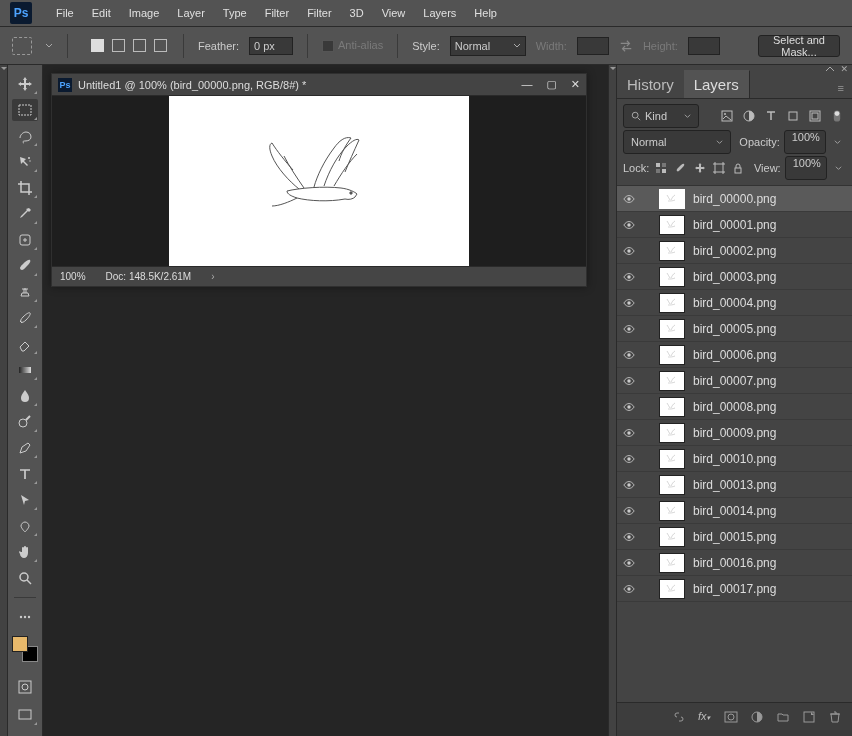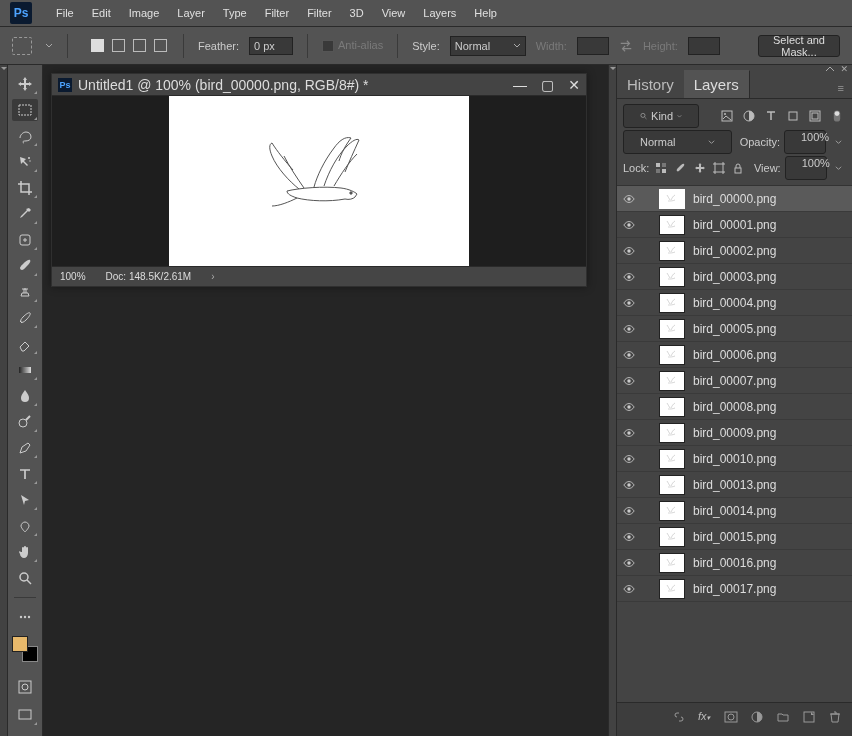--- a/index.html
+++ b/index.html
@@ -42,39 +42,39 @@
   .swatches { position:relative; width:26px;height:26px;margin-top:4px;}
   .swatch-f { position:absolute;top:0;left:0;width:16px;height:16px;background:#e8b96b;border:1px solid #222;}
   .swatch-b { position:absolute;bottom:0;right:0;width:16px;height:16px;background:#000;border:1px solid #888;}
   .tools-bot { margin-top:auto; padding-bottom:10px; display:flex;flex-direction:column;align-items:center;gap:6px;}
   
   
   .center { flex:1; background:#252525; display:flex; flex-direction:column; padding:8px; }
   .doc-window { width:536px; background:#535353; border:1px solid #2f2f2f; box-shadow:0 0 8px rgba(0,0,0,0.4); display:flex;flex-direction:column;}
   .doc-title { height:22px; background:#444; display:flex; align-items:center; padding:0 6px; gap:6px; border-bottom:1px solid #2a2a2a;}
   .doc-title .plogo{width:14px;height:14px;background:#0a1a30;color:#4da3ff;font-size:9px;font-weight:bold;display:flex;align-items:center;justify-content:center;}
-  .doc-title span { font-size:14px;color:#ddd;}
+  .doc-title span { font-size:11px;color:#ddd;}
   .doc-controls { margin-left:auto; display:flex; gap:14px; color:#bbb; font-size:13px;}
   .doc-body { flex:1; background:#1e1e1e; display:flex;align-items:center;justify-content:center; height:390px;}
   .canvas { width:300px; height:170px; background:#fff; display:flex;align-items:center;justify-content:center;}
   .canvas svg { width:100%; height:100%;}
   .doc-status { height:20px; background:#454545; display:flex;align-items:center;padding:0 8px;gap:20px;font-size:10px;color:#ddd;border-top:1px solid #2a2a2a;}
   
   
   .right-strip { width:8px; background:#424242; border-left:1px solid #2a2a2a; position:relative;}
   .right-strip .dd{position:absolute;top:2px;left:1px;}
   .right { width:236px; background:#444; border-left:1px solid #2a2a2a; display:flex;flex-direction:column;}
   .panel-tabs { height:26px; display:flex; border-bottom:1px solid #2a2a2a; align-items:flex-end;}
   .panel-tab { padding:5px 10px; font-size:15px; color:#bbb; border-top:1px solid transparent;}
   .panel-tab.active { background:#535353; color:#ddd; border-right:1px solid #2a2a2a;}
   .panel-menu { margin-left:auto; padding:4px 8px; color:#999;}
   
   .layers-opts { padding:4px 6px; background:#444; border-bottom:1px solid #333;}
   .row { display:flex; align-items:center; gap:4px; height:26px;}
-  .lyr-select { background:#393939; border:1px solid #222; color:#ccc; height:24px; font-size:11px; padding:0 16px; border-radius:3px;}
+  .lyr-select { background:#393939; border:1px solid #222; color:#ccc; height:24px; font-size:11px; padding:0 7px; border-radius:3px;}
   .icon-btn { width:18px;height:18px;display:flex;align-items:center;justify-content:center;color:#bbb;}
   
   .layers-list { flex:1; overflow-y:auto; background:#444;}
   .layer { height:26px; display:flex; align-items:center; border-bottom:1px solid #3a3a3a; padding:0 6px; gap:8px;}
   .layer.selected { background:#5a5a5a;}
   .layer .eye { width:12px;height:12px;}
   .layer .thumb { width:26px;height:20px;background:#fff;border:1px solid #222;display:flex;align-items:center;justify-content:center;}
   .layer.selected .thumb{border:2px solid #fff;}
   .layer .lname { color:#ddd; font-size:12px;}
   

